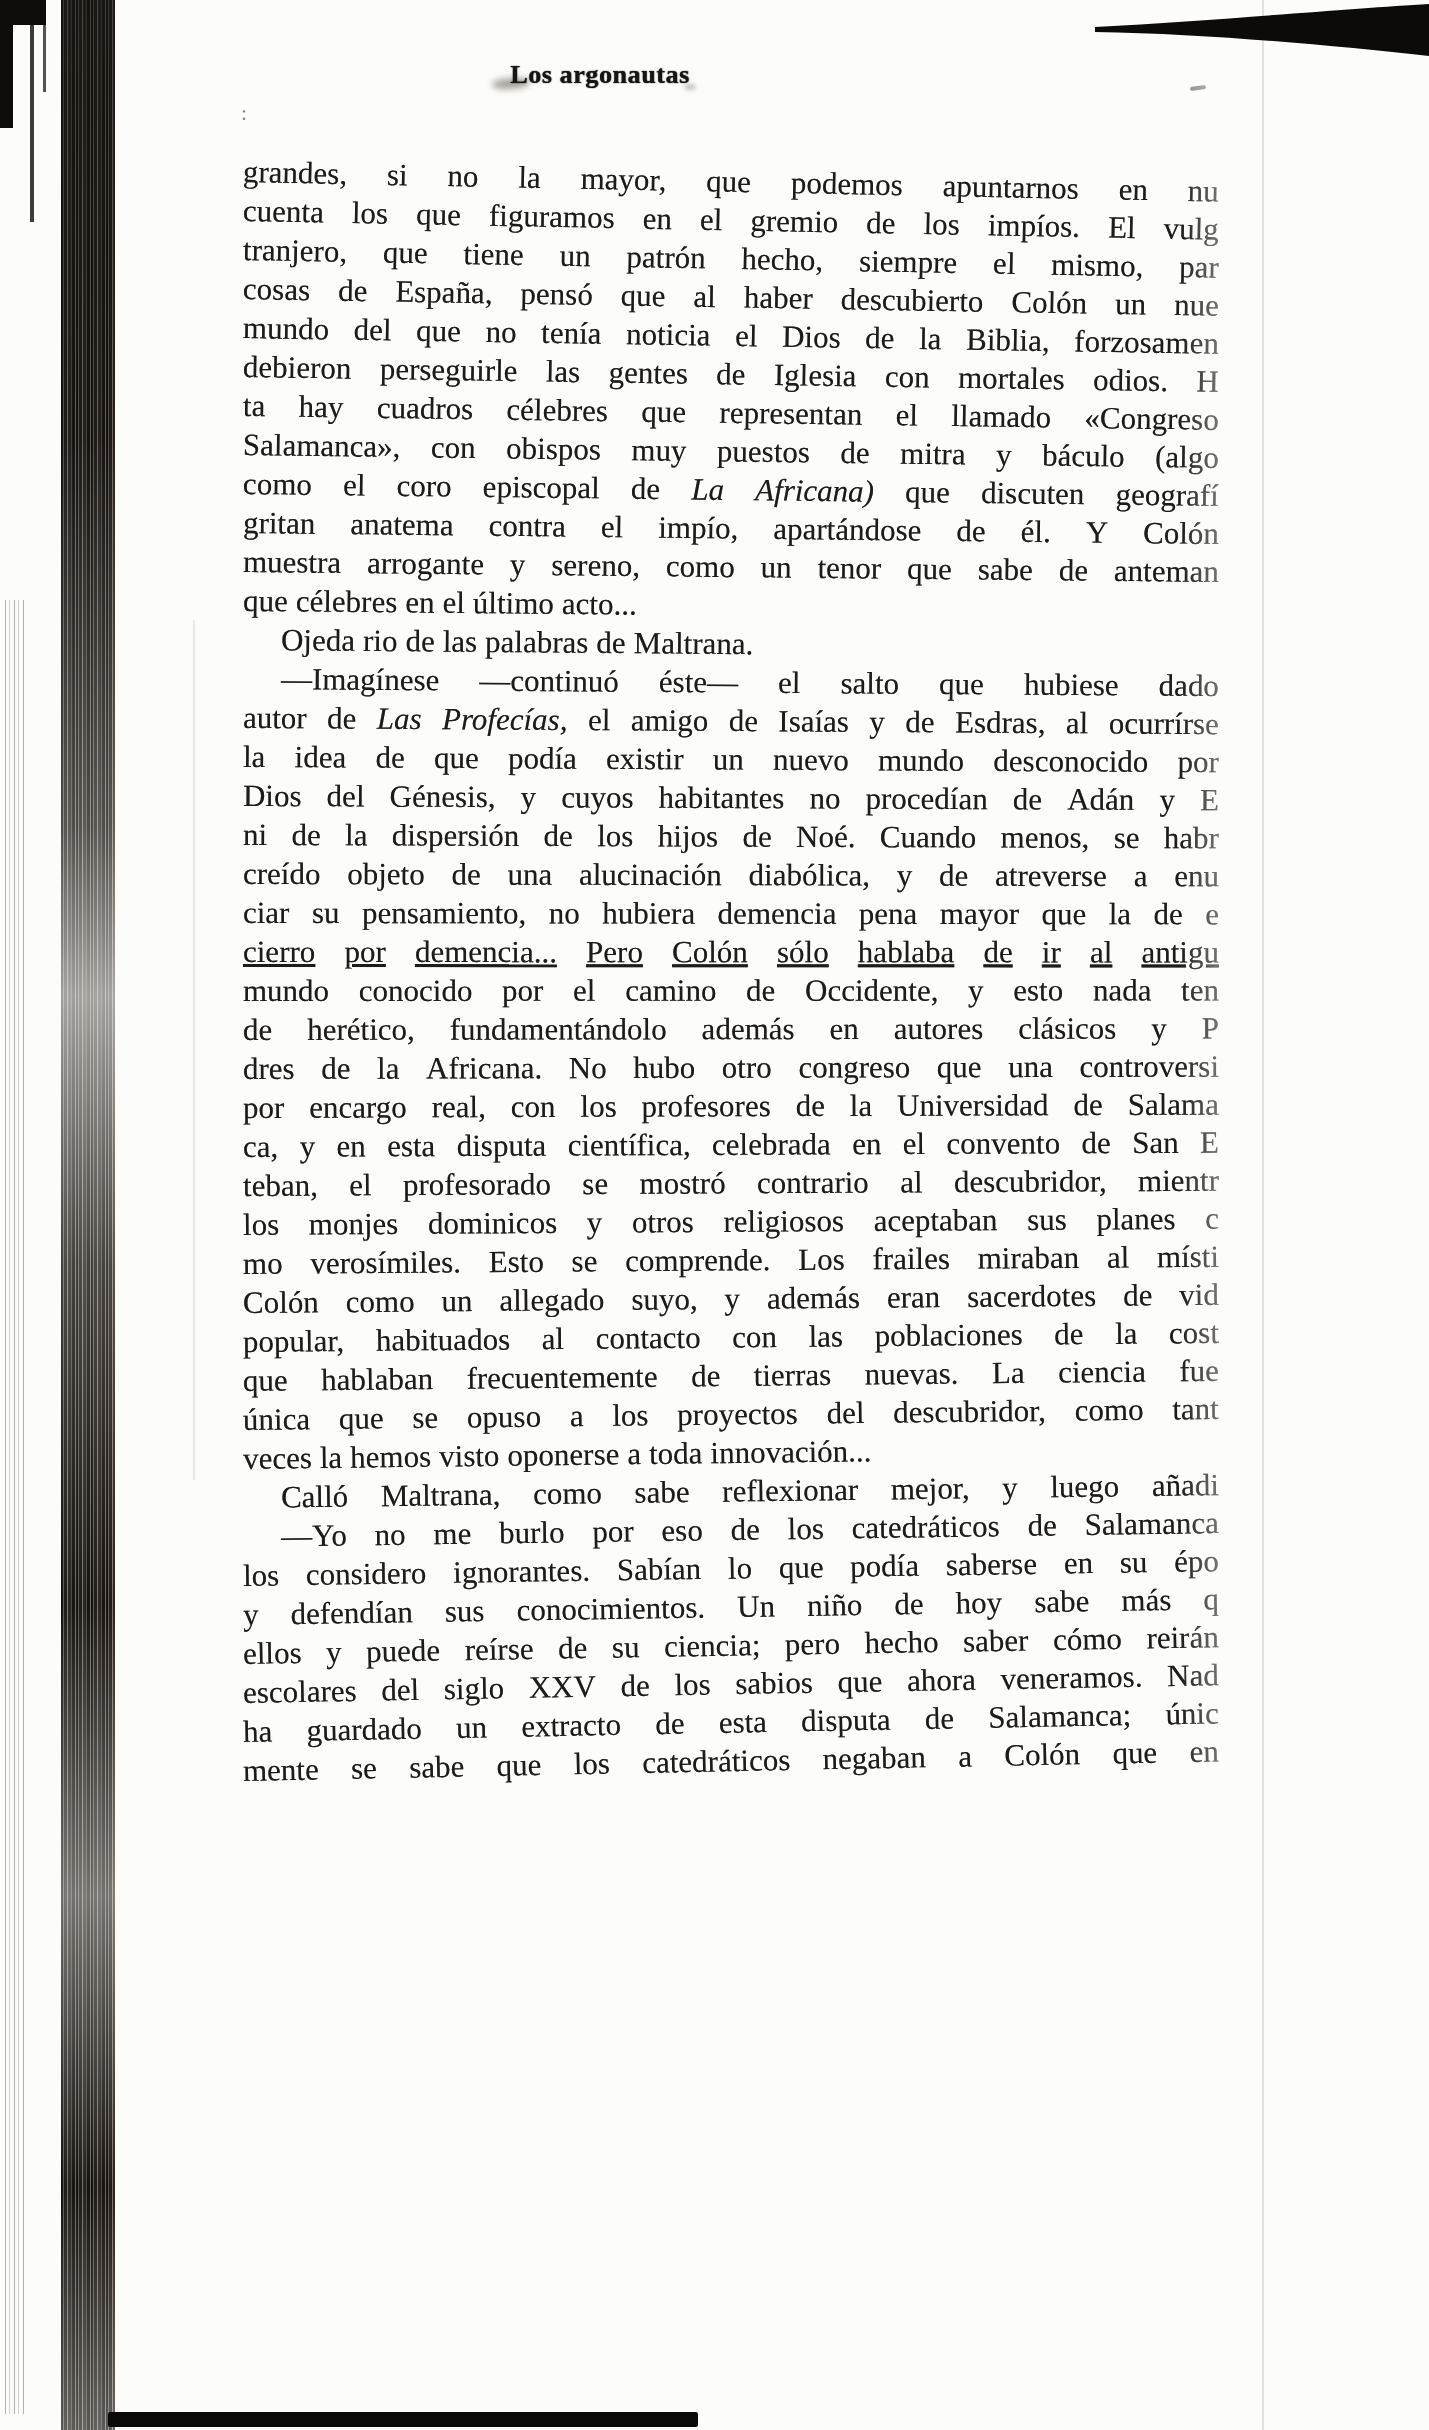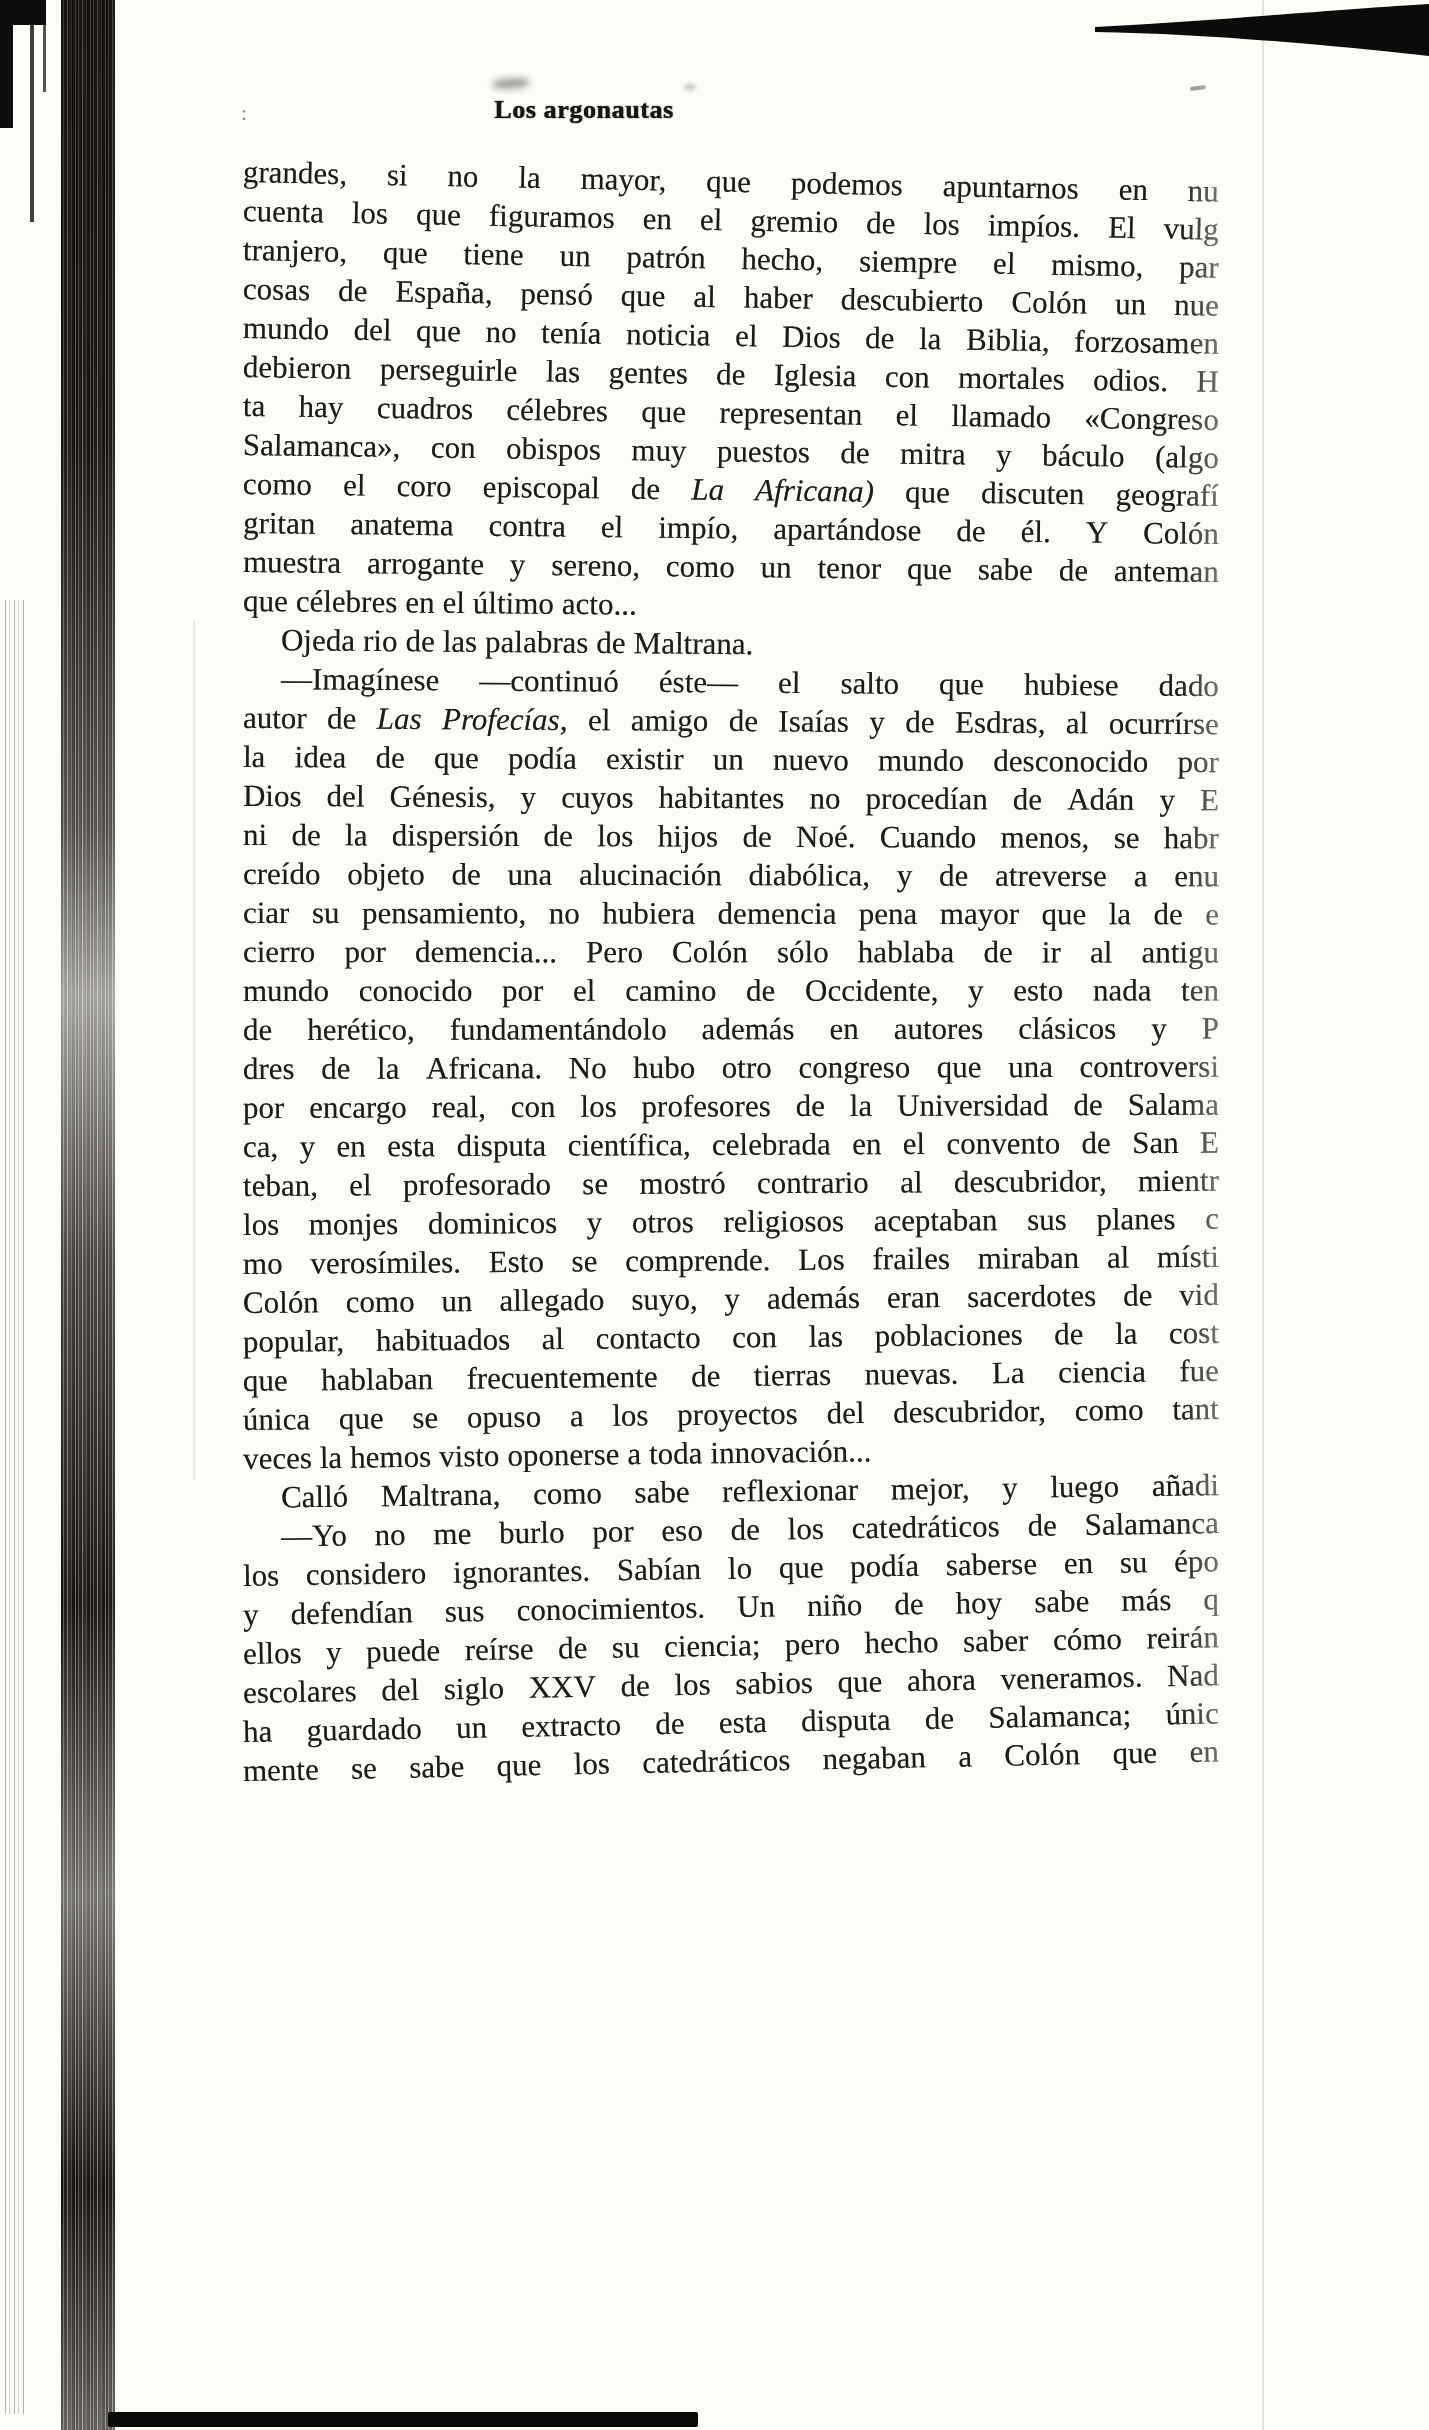--- a/index.html
+++ b/index.html
@@ -43,24 +43,23 @@
   .page-edge-line{position:absolute;left:1262px;top:0;width:2px;height:2430px;background:rgba(110,104,94,.18);z-index:6;}
   .gutter-fade{
     position:absolute;left:1180px;top:0;width:125px;height:2430px;z-index:5;pointer-events:none;
     background:linear-gradient(90deg,
       rgba(252,252,248,0) 0,rgba(252,252,248,.5) 40%,
       rgba(252,252,248,.9) 75%,#fcfcf8 100%);
   }
 
   
   .header{
-    position:absolute;left:364px;top:60px;width:440px;text-align:center;
+    position:absolute;left:380px;top:60px;width:440px;text-align:center;
     font-size:26px;font-weight:700;letter-spacing:.6px;color:#17150f;
     text-shadow:0 0 1.2px rgba(23,21,15,.85),.6px .4px .8px rgba(23,21,15,.5);
-    margin-top:35px;
   }
   .header-smudge{position:absolute;left:492px;top:78px;width:38px;height:11px;background:rgba(60,55,45,.45);filter:blur(3px);border-radius:50%;transform:rotate(-4deg);}
   .header-smudge2{position:absolute;left:684px;top:84px;width:12px;height:6px;background:rgba(60,55,45,.3);filter:blur(2px);border-radius:50%;}
   .noise-colon{position:absolute;left:241px;top:100px;font-size:22px;color:rgba(40,36,30,.55);}
 
   
   .body-text{position:absolute;left:243px;top:152px;width:976px;z-index:1;}
   .pline{
     display:flex;justify-content:space-between;gap:6px;
     height:39px;line-height:39px;font-size:31px;white-space:nowrap;
@@ -345,21 +344,21 @@
         <span>no</span>
         <span>hubiera</span>
         <span>demencia</span>
         <span>pena</span>
         <span>mayor</span>
         <span>que</span>
         <span>la</span>
         <span>de</span>
         <span>e</span>
       </div>
-      <div class="pline" style="transform: rotate(0.028deg);">
+      <div class="pline" style="transform: rotate(0.028deg); text-decoration: underline;">
         <span>cierro</span>
         <span>por</span>
         <span>demencia...</span>
         <span>Pero</span>
         <span>Colón</span>
         <span>sólo</span>
         <span>hablaba</span>
         <span>de</span>
         <span>ir</span>
         <span>al</span>

